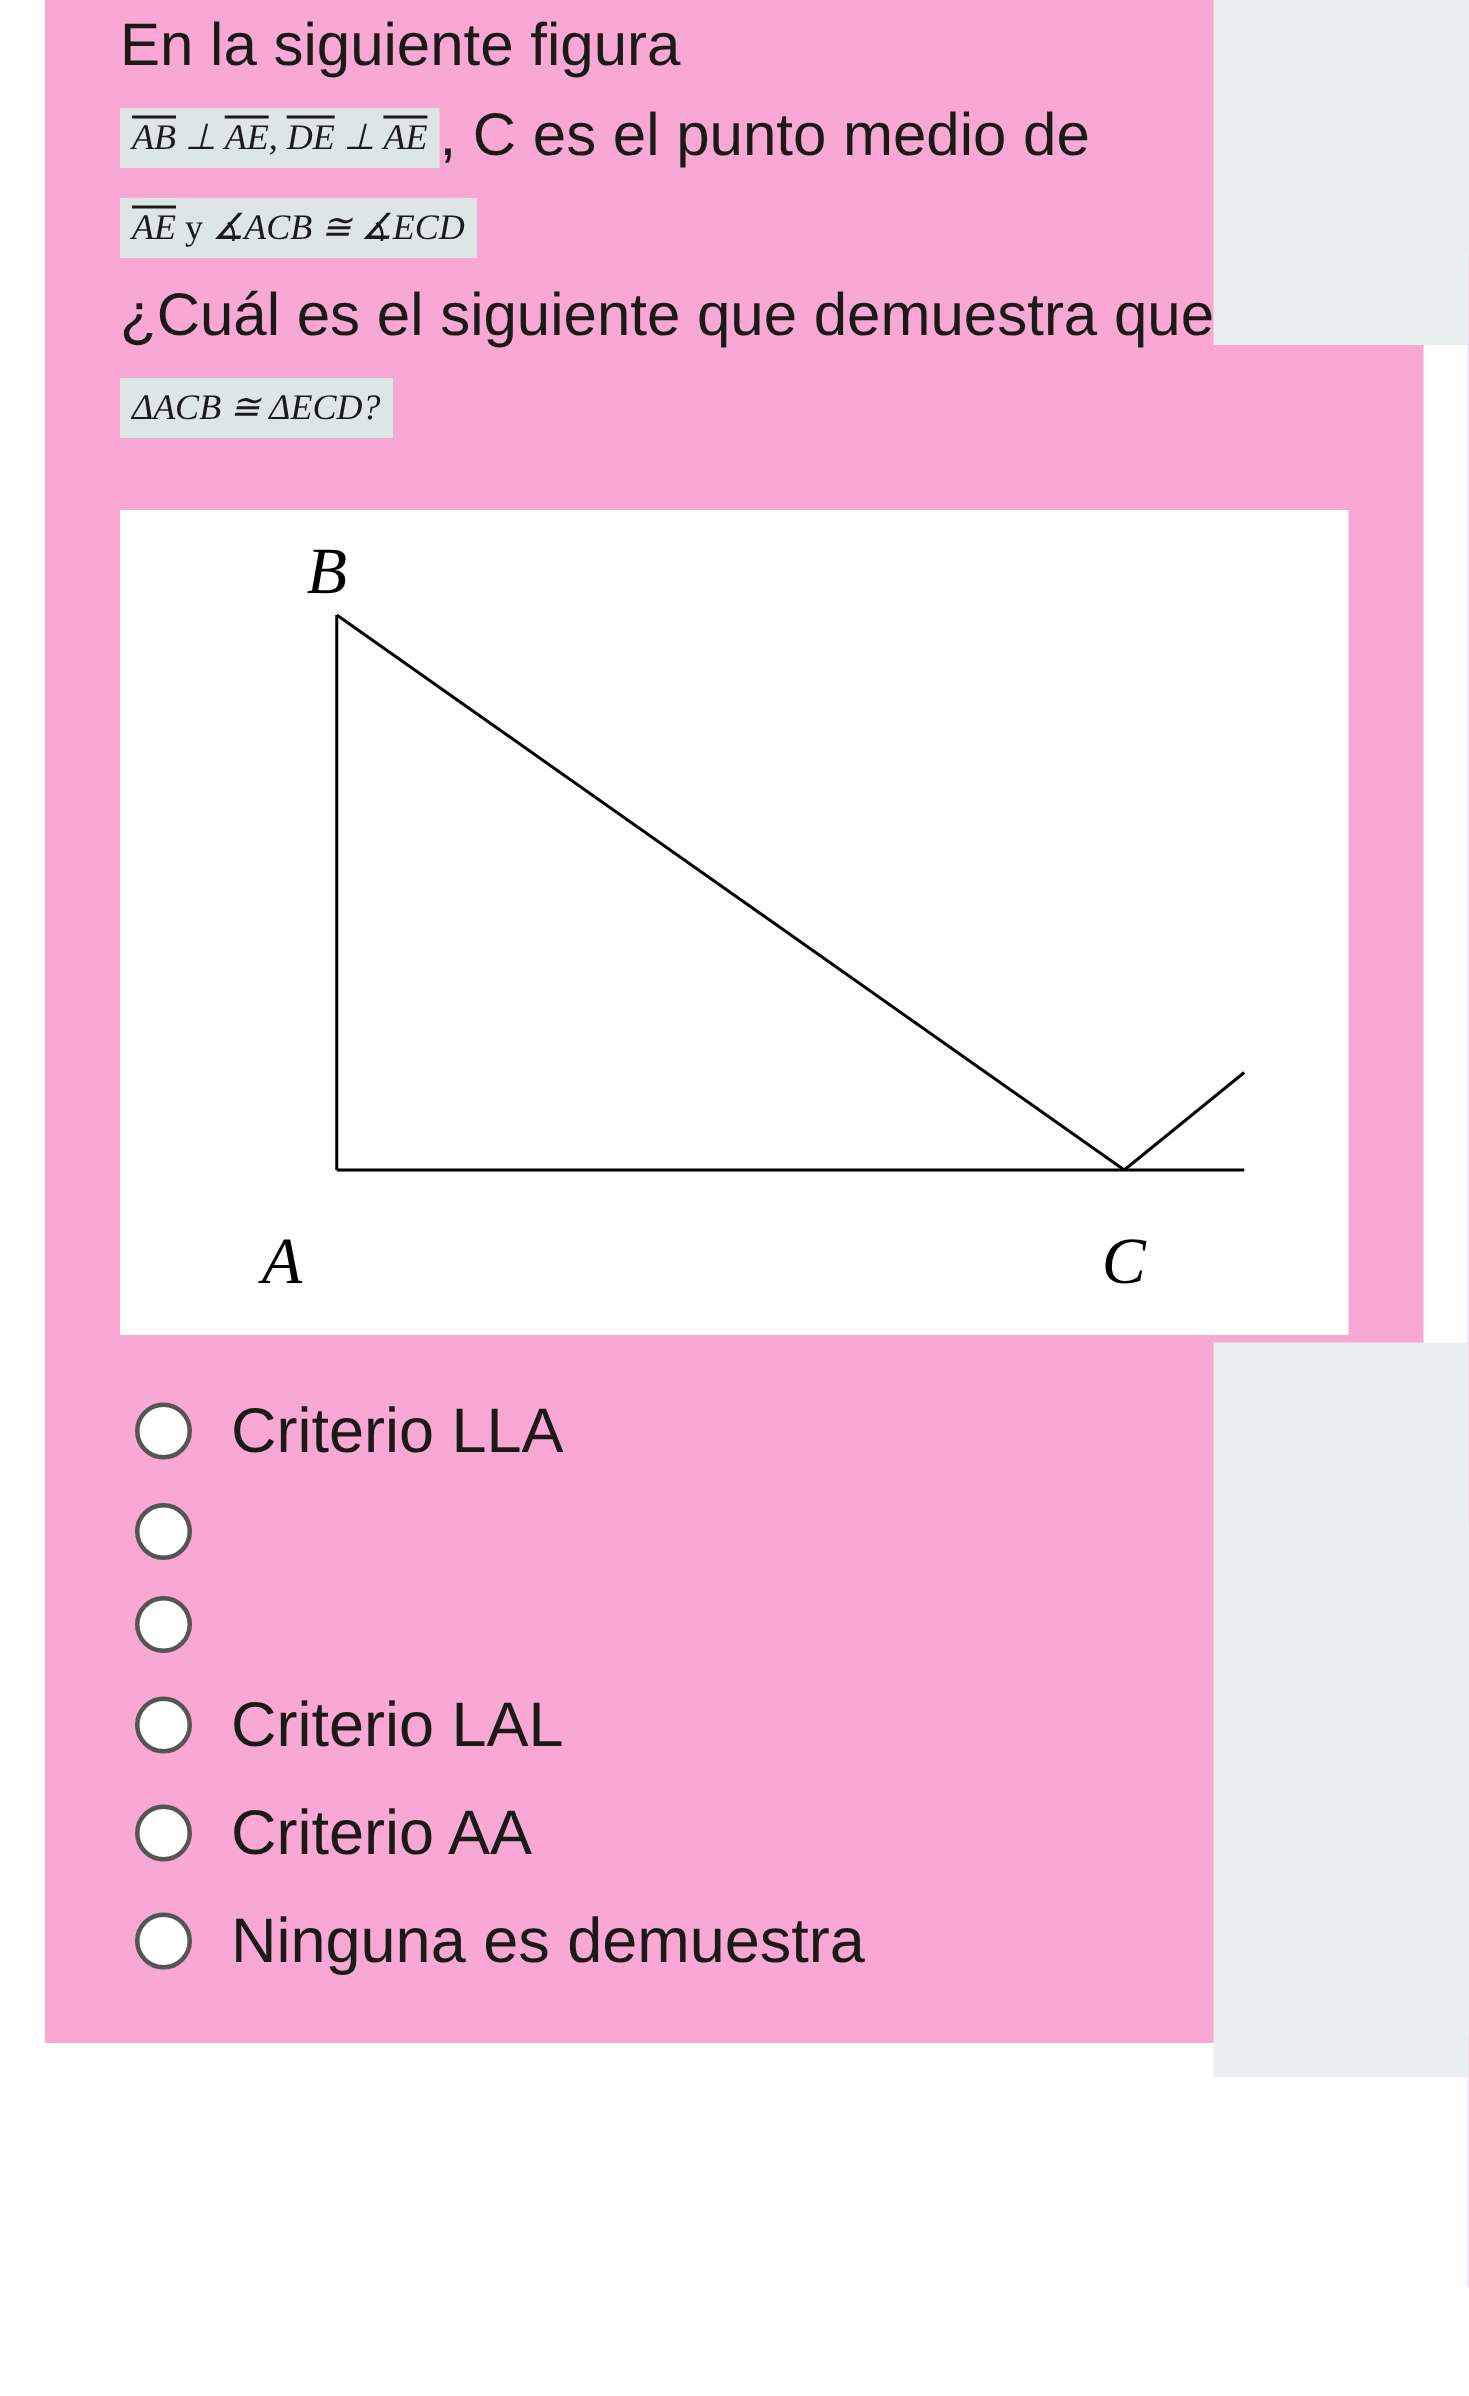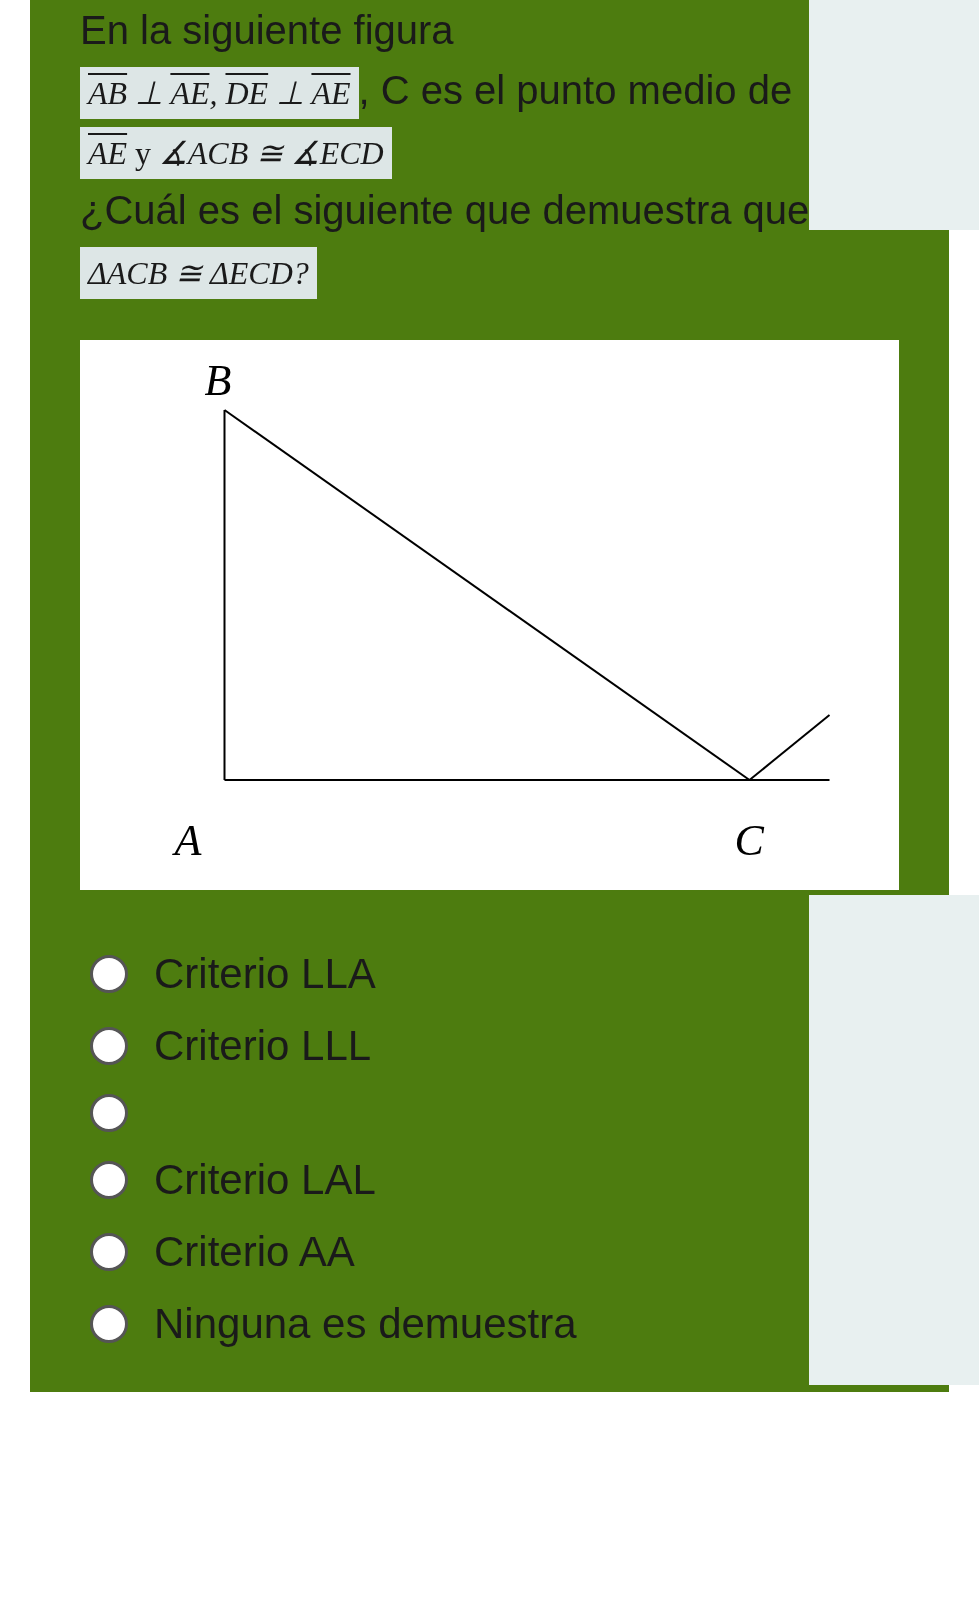--- a/index.html
+++ b/index.html
@@ -8,37 +8,37 @@
       box-sizing: border-box;
     }
     body {
       font-family: Arial, Helvetica, sans-serif;
       background: #ffffff;
       width: 979px;
       height: 1597px;
       position: relative;
     }
     .panel {
-      background: #4d7c0f;
+      background: #f9a8d4;
       margin: 0 30px;
       padding: 0;
       overflow: hidden;
     }
     .question-text {
       padding: 0 50px 40px 50px;
       font-size: 40px;
       line-height: 1.5;
       color: #1a1a1a;
     }
     .math-inline {
       background: #dde6e6;
       padding: 2px 8px;
       font-family: 'Times New Roman', serif;
       font-style: italic;
-      font-size: 32px;
+      font-size: 24px;
       display: inline-block;
       vertical-align: middle;
     }
     .overline {
       text-decoration: overline;
       text-decoration-thickness: 2px;
     }
     .figure-area {
       background: #ffffff;
       margin: 0 50px;
@@ -50,21 +50,21 @@
       width: 100%;
       height: 100%;
     }
     .point-label {
       font-family: 'Times New Roman', serif;
       font-style: italic;
       font-size: 44px;
       fill: #000;
     }
     .options {
-      padding: 60px 50px 20px 60px;
+      padding: 40px 50px 20px 60px;
     }
     .option-row {
       display: flex;
       align-items: center;
       gap: 26px;
       margin-bottom: 24px;
     }
     .radio {
       width: 38px;
       height: 38px;
@@ -122,21 +122,20 @@
     </svg>
   </div>
 
   <div class="options">
     <div class="option-row">
       <div class="radio"></div>
       <span class="option-label">Criterio LLA</span>
     </div>
     <div class="option-row">
       <div class="radio"></div>
-      <span class="option-label">Criterio LLL</span>
     </div>
     <div class="option-row">
       <div class="radio"></div>
     </div>
     <div class="option-row">
       <div class="radio"></div>
       <span class="option-label">Criterio LAL</span>
     </div>
     <div class="option-row">
       <div class="radio"></div>

